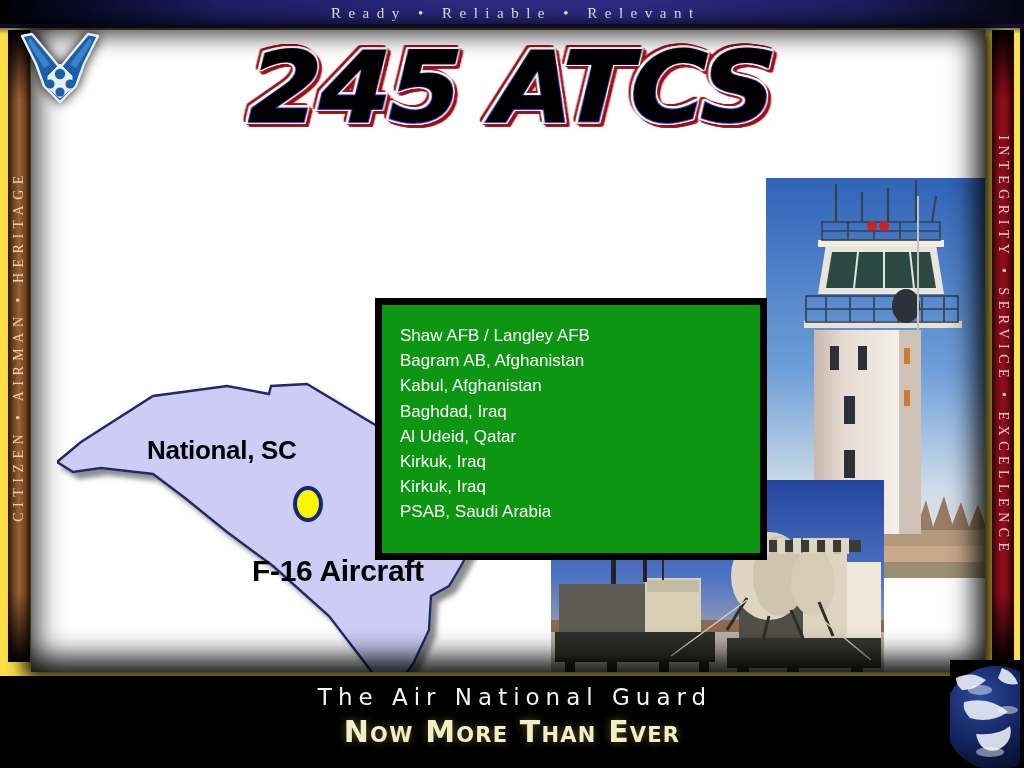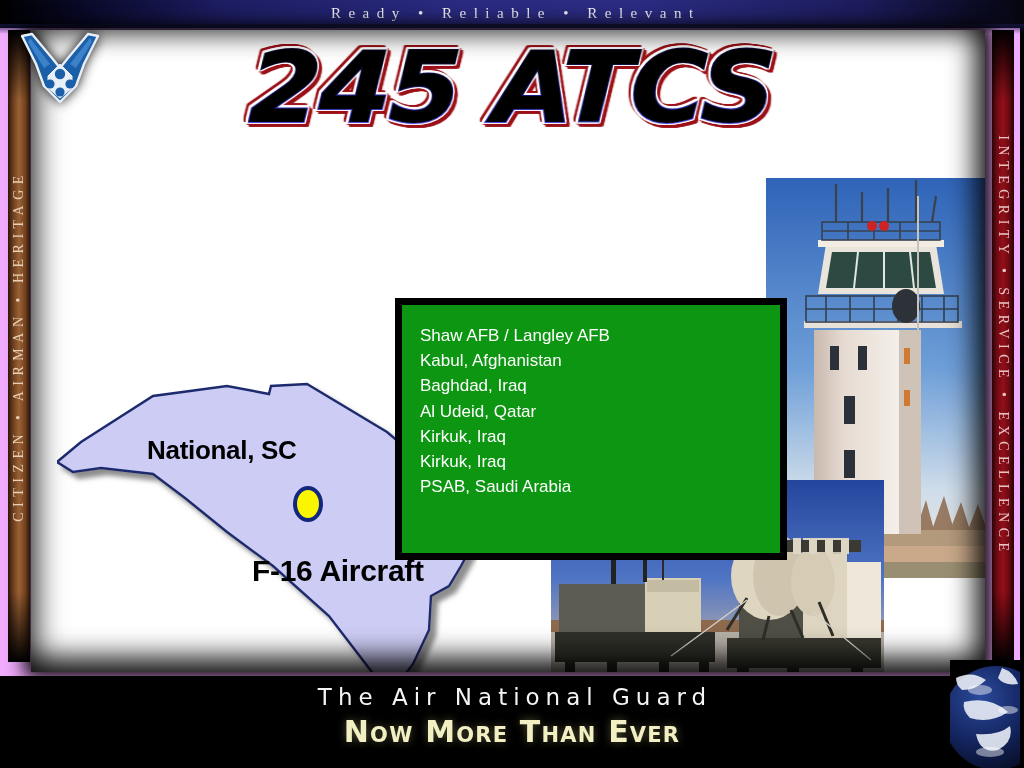--- a/index.html
+++ b/index.html
@@ -6,21 +6,21 @@
   * { margin:0; padding:0; box-sizing:border-box; }
   html, body {
     width:1024px; height:768px;
     background:#000;
     font-family:"Liberation Sans", sans-serif;
     overflow:hidden;
   }
   #slide {
     position:relative;
     width:1020px; height:768px;
-    background:#f0abfc;
+    background:#fde047;
   }
 
   
   .top-banner {
     position:absolute; left:0; top:0; width:1024px; height:28px;
     background:linear-gradient(90deg,#000 0%, #090928 8%, #1d1d63 22%, #2a2a80 45%, #2b2b82 62%, #1c1c5c 84%, #05050f 100%);
     overflow:hidden;
   }
   .top-banner .motto {
     position:absolute; left:0; top:0; width:1024px; height:28px;
@@ -140,21 +140,20 @@
   .map-marker{
     position:absolute; left:262px; top:456px; width:30px; height:36px; z-index:16;
     background:#faf500; border:4px solid #12277e; border-radius:50%;
   }
 
   
   .deploy-box{
     position:absolute; left:344px; top:268px; width:392px; height:262px; z-index:22;
     background:#0d9612; border:7px solid #000;
     padding:18px 0 0 18px;
-    margin-left:20px;
   }
   .deploy-box .line{
     font-size:17px; line-height:25.2px; color:#ffffff; white-space:nowrap;
   }
 
   
   .photo{
     position:absolute; overflow:hidden; z-index:12;
   }
   .photo-tower{ left:735px; top:148px; width:238px; height:400px; }
@@ -383,20 +382,21 @@
         <g fill="#33332c">
           <rect x="186" y="186" width="12" height="20"></rect>
           <rect x="236" y="186" width="12" height="20"></rect>
           <rect x="300" y="186" width="12" height="20"></rect>
         </g>
       </svg>
     </div>
 
     <div class="deploy-box">
       <div class="line">Shaw AFB / Langley AFB</div>
+      <div class="line">Bagram AB, Afghanistan</div>
       <div class="line">Kabul, Afghanistan</div>
       <div class="line">Baghdad, Iraq</div>
       <div class="line">Al Udeid, Qatar</div>
       <div class="line">Kirkuk, Iraq</div>
       <div class="line">Kirkuk, Iraq</div>
       <div class="line">PSAB, Saudi Arabia</div>
     </div>
 
     <div class="panel-vignette"></div>
   </div>

